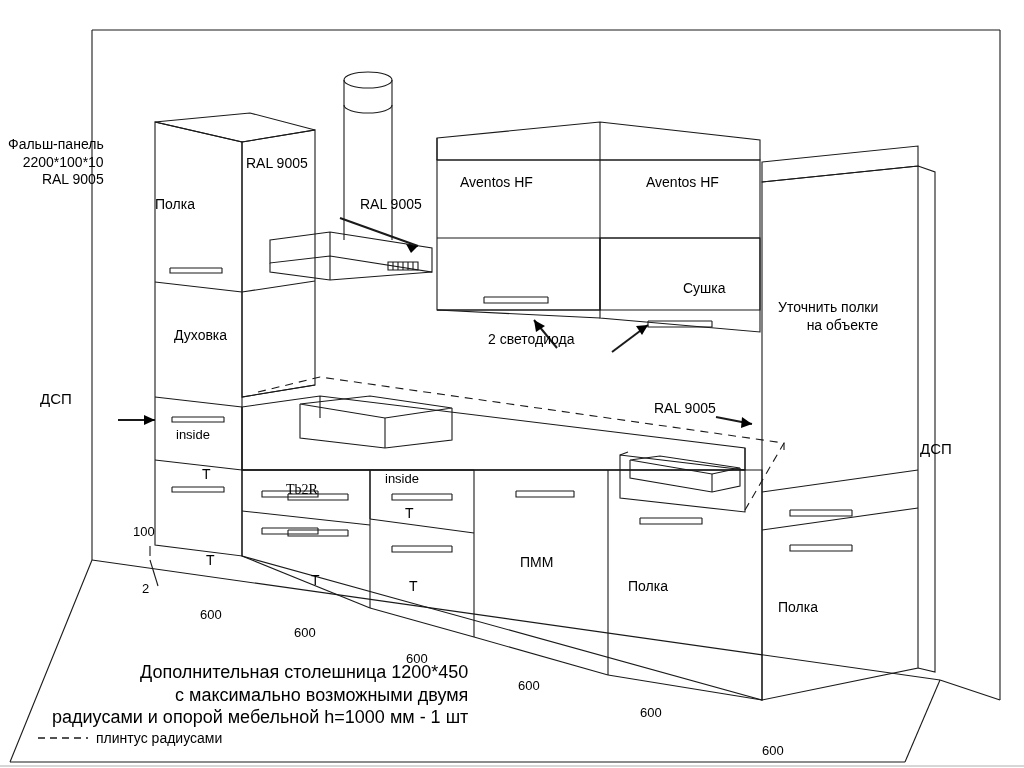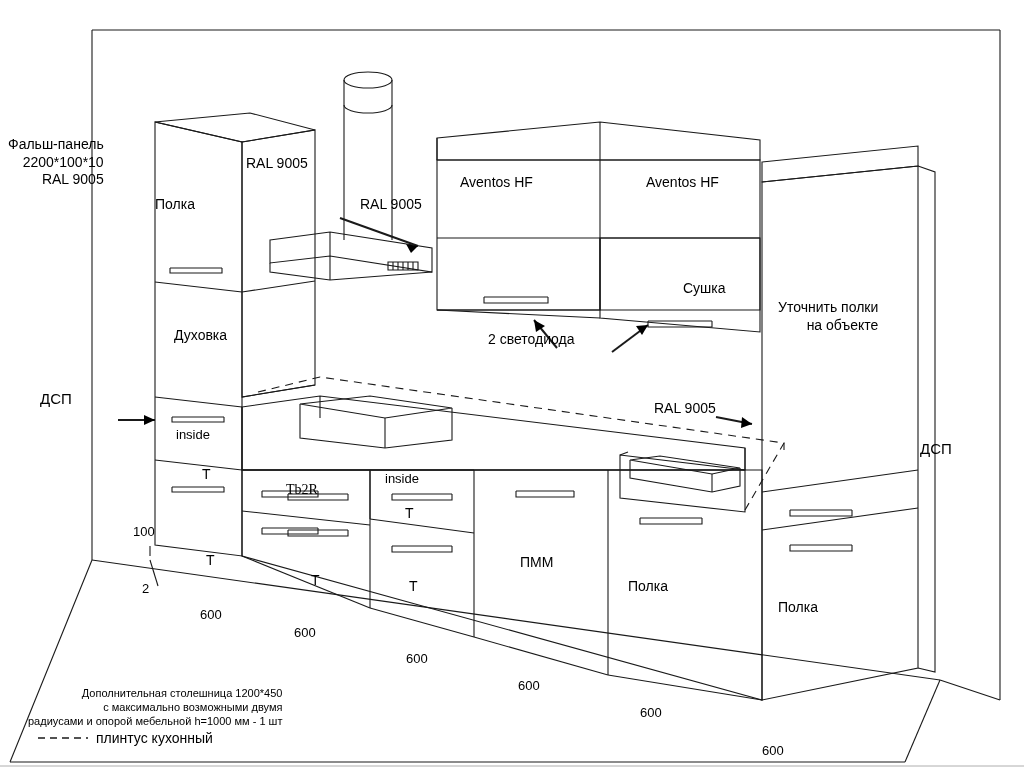--- a/index.html
+++ b/index.html
@@ -256,18 +256,18 @@
 
   <div class="lbl dim" style="left:133px; top:524px;">100</div>
   <div class="lbl dim" style="left:142px; top:581px;">2</div>
   <div class="lbl dim" style="left:200px; top:607px;">600</div>
   <div class="lbl dim" style="left:294px; top:625px;">600</div>
   <div class="lbl dim" style="left:406px; top:651px;">600</div>
   <div class="lbl dim" style="left:518px; top:678px;">600</div>
   <div class="lbl dim" style="left:640px; top:705px;">600</div>
   <div class="lbl dim" style="left:762px; top:743px;">600</div>
 
-  <div class="lbl multi" style="left:28px; top:661px; font-size:11px;margin-top:26px;">Дополнительная столешница 1200*450
+  <div class="lbl multi" style="left:52px; top:661px; font-size:18px;">Дополнительная столешница 1200*450
 с максимально возможными двумя
 радиусами и опорой мебельной h=1000 мм - 1 шт</div>
-  <div class="lbl" style="left:96px; top:730px;">плинтус кухонный</div>
+  <div class="lbl" style="left:96px; top:730px;">плинтус радиусами</div>
 
 </div>
 
 </body></html>

